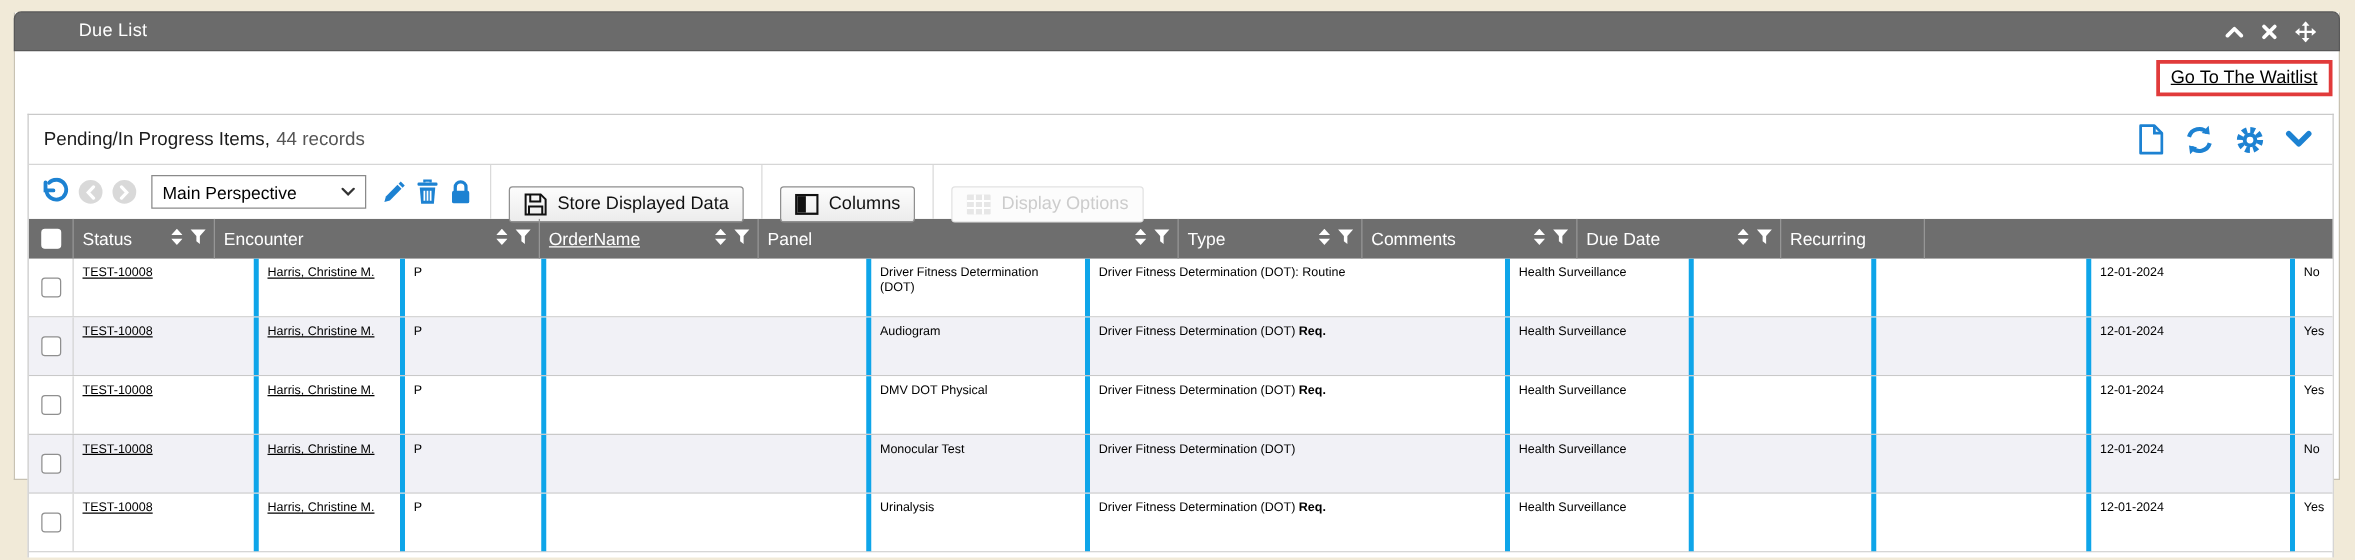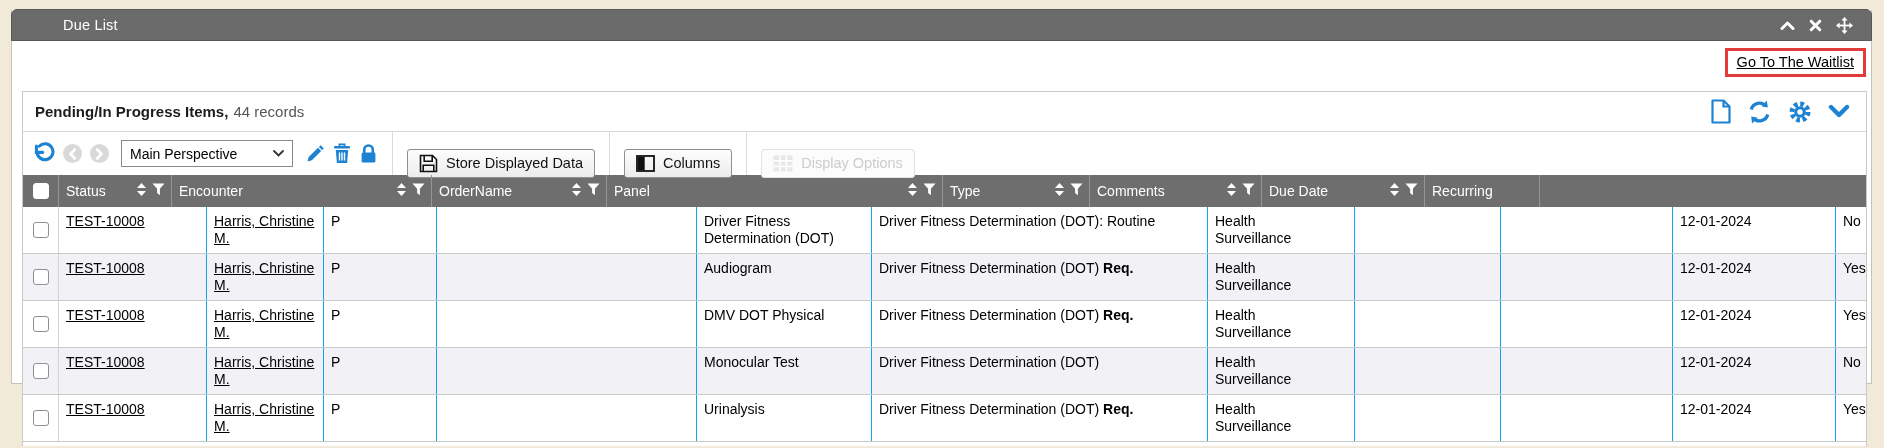--- a/index.html
+++ b/index.html
@@ -21,21 +21,21 @@
   .waitlist-row { height:50px; position:relative; }
   .waitlist-link { position:absolute; right:5px; top:7px; border:3px solid #e13b3b;
                    padding:3px 9px 4px 9px; font-size:14.5px; color:#000;
                    text-decoration:underline; background:#fff; cursor:pointer; }
 
   
   .panel { margin:0 4px 0 10px; border:1px solid #c9c9c9; border-bottom:none;
            height:355px; overflow:hidden; background:#fff; }
   .panel-header { height:40px; display:flex; align-items:center; padding:0 16px 0 12px;
                   border-bottom:1px solid #d6d6d6; }
-  .panel-title { font-size:15px; font-weight:bold; color:#1c1c1c; }
+  .panel-title { font-size:15px; font-weight:normal; color:#1c1c1c; }
   .panel-records { font-size:15px; color:#555; margin-left:5px; }
   .panel-actions { margin-left:auto; display:flex; align-items:center; gap:16px; }
   .panel-actions span { display:inline-flex; cursor:pointer; }
 
   
   .toolbar { height:43px; display:flex; align-items:center; gap:8px; padding:0 9px; }
   .icon-btn { display:inline-flex; align-items:center; cursor:pointer; }
   .navbtn { width:19px; height:19px; border-radius:50%; background:#d9d9d9;
             display:inline-flex; align-items:center; justify-content:center; }
   .select { width:172px; height:27px; border:1px solid #8a8a8a; background:#fff;
@@ -56,22 +56,22 @@
         border-right:1px solid #969696; overflow:hidden; white-space:nowrap; cursor:pointer; }
   .th .lbl { overflow:hidden; }
   .th .hicons { margin-left:auto; display:flex; align-items:center; gap:6px; padding-left:6px; }
   .cbcol { width:36px; min-width:36px; display:flex; align-items:center; justify-content:center;
            border-right:1px solid #969696; }
   .cb { width:16px; height:16px; border:1px solid #8f8f8f; border-radius:3px; background:#fff; cursor:pointer; }
   .cb.hdr { border-color:#fff; }
   .tr { display:flex; background:#fff; border-bottom:1px solid #c9c9c9; min-height:47px; }
   .tr.alt { background:#f1f1f6; }
   .tr .cbcol { border-right:1px solid #d4d4d4; }
-  .td { padding:6px 7px 4px 7px; font-size:14px; line-height:1.22; color:#000;
-        border-right:1px solid #0ea5e9; overflow:hidden; }
+  .td { padding:6px 7px 4px 7px; font-size:10px; line-height:1.22; color:#000;
+        border-right:4px solid #0ea5e9; overflow:hidden; }
   .td-type { padding-right:40px; }
   .td a { color:#000; text-decoration:underline; cursor:pointer; }
   .td b { font-weight:bold; }
 </style>
 </head>
 <body>
 
 <div class="window">
 
   <div class="titlebar">
@@ -240,21 +240,21 @@
               <span class="hicons">
                 <span><svg width="9" height="13" viewBox="0 0 9 13">
                     <polygon points="4.5,0 9,5 0,5" fill="#fff"></polygon>
                     <polygon points="0,8 9,8 4.5,13" fill="#fff"></polygon>
                   </svg></span>
                 <span><svg width="13" height="13" viewBox="0 0 13 13">
                     <path d="M0.5 0.5h12l-4.6 5.2v6.5l-2.8-2.2V5.7z" fill="#fff"></path>
                   </svg></span>
               </span>
             </div>
-            <div class="th" style="width: 175px; min-width: 175px;">
+            <div class="th" style="width: 175px; min-width: 175px; text-decoration: underline;">
               <span class="lbl">OrderName</span>
               <span class="hicons">
                 <span><svg width="9" height="13" viewBox="0 0 9 13">
                     <polygon points="4.5,0 9,5 0,5" fill="#fff"></polygon>
                     <polygon points="0,8 9,8 4.5,13" fill="#fff"></polygon>
                   </svg></span>
                 <span><svg width="13" height="13" viewBox="0 0 13 13">
                     <path d="M0.5 0.5h12l-4.6 5.2v6.5l-2.8-2.2V5.7z" fill="#fff"></path>
                   </svg></span>
               </span>

